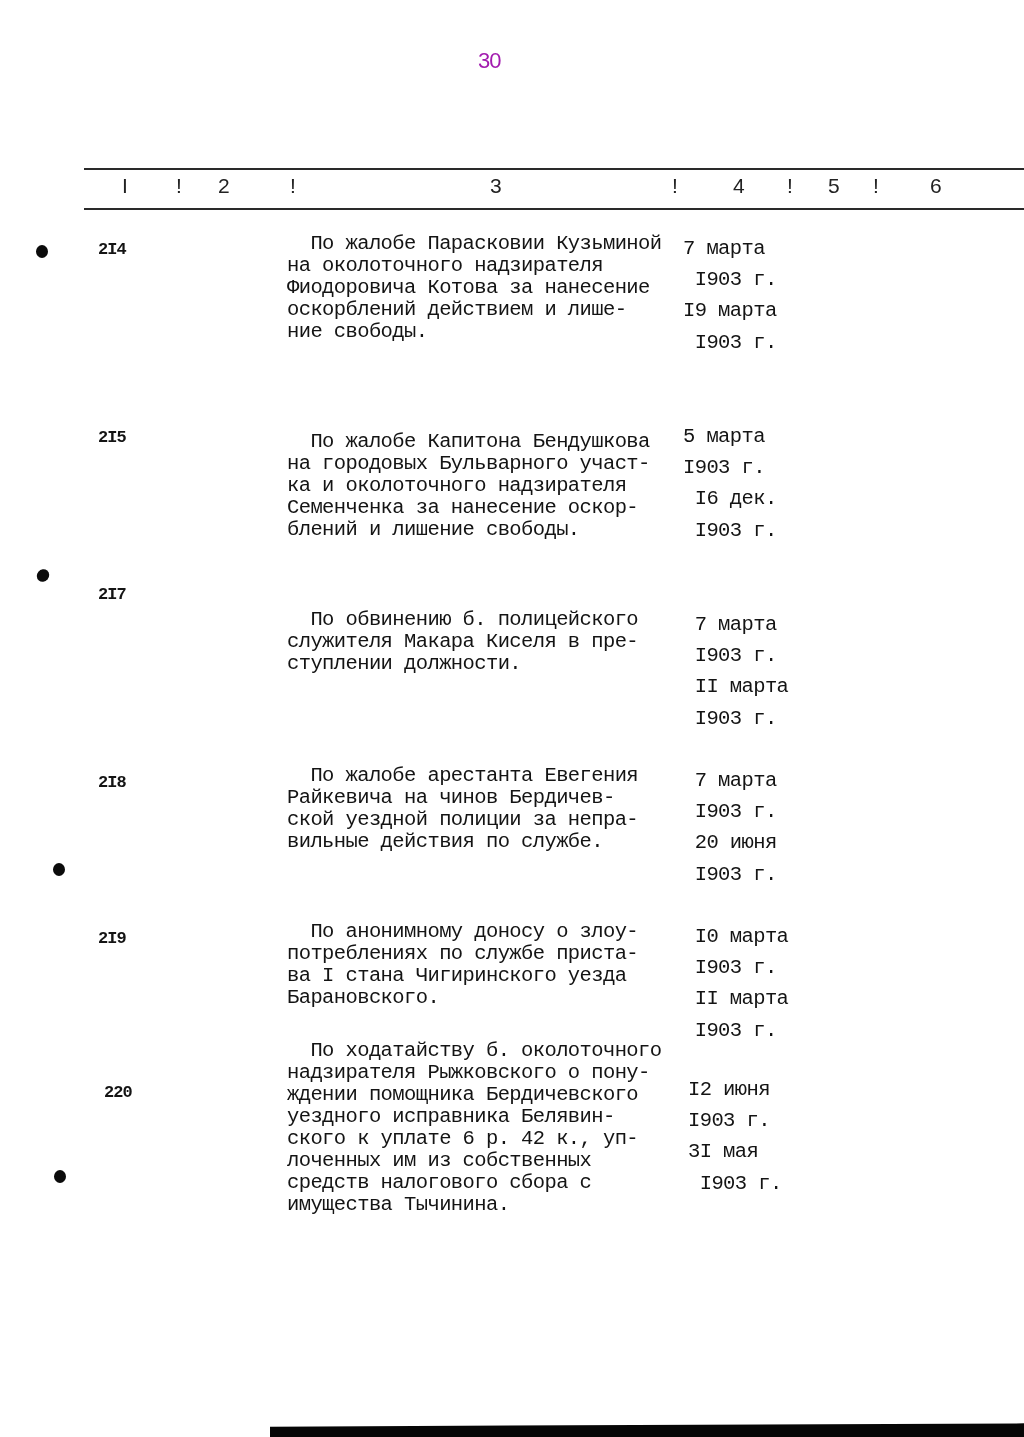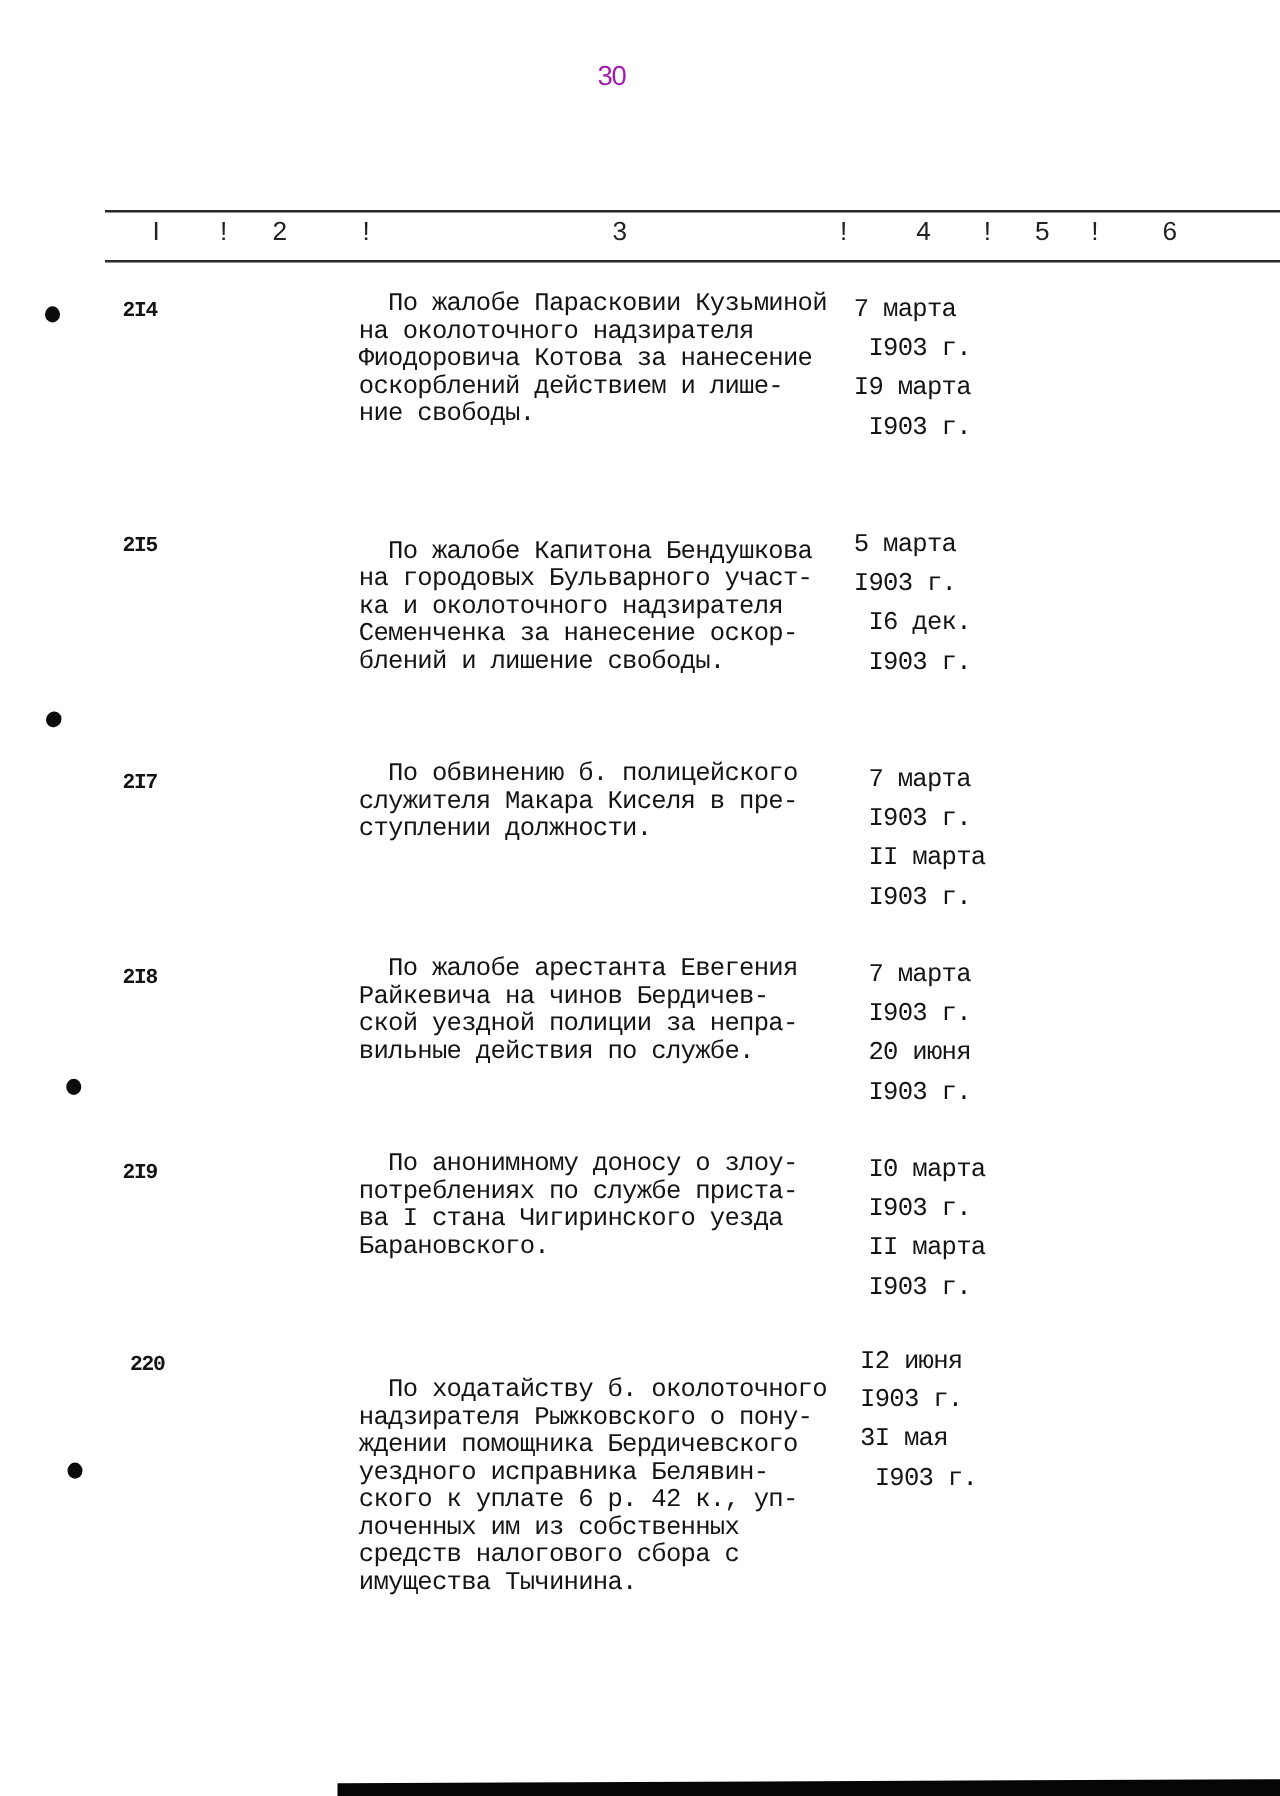--- a/index.html
+++ b/index.html
@@ -125,21 +125,21 @@
 <div class="entry-desc" style="top:431px">  По жалобе Капитона Бендушкова
 на городовых Бульварного участ-
 ка и околоточного надзирателя
 Семенченка за нанесение оскор-
 блений и лишение свободы.</div>
 <div class="entry-dates" style="top:421px">5 марта
 I903 г.
  I6 дек.
  I903 г.</div>
 
-<div class="entry-num" style="top:617px">2I7</div>
+<div class="entry-num" style="top:585px">2I7</div>
 <div class="entry-desc" style="top:609px">  По обвинению б. полицейского
 служителя Макара Киселя в пре-
 ступлении должности.</div>
 <div class="entry-dates" style="top:609px"> 7 марта
  I903 г.
  II марта
  I903 г.</div>
 
 <div class="entry-num" style="top:773px">2I8</div>
 <div class="entry-desc" style="top:765px">  По жалобе арестанта Евегения
@@ -155,21 +155,21 @@
 <div class="entry-desc" style="top:921px">  По анонимному доносу о злоу-
 потреблениях по службе приста-
 ва I стана Чигиринского уезда
 Барановского.</div>
 <div class="entry-dates" style="top:921px"> I0 марта
  I903 г.
  II марта
  I903 г.</div>
 
 <div class="entry-num" style="top:1083px; left:104px">220</div>
-<div class="entry-desc" style="top:1102px">  По ходатайству б. околоточного
+<div class="entry-desc" style="top:1040px">  По ходатайству б. околоточного
 надзирателя Рыжковского о пону-
 ждении помощника Бердичевского
 уездного исправника Белявин-
 ского к уплате 6 р. 42 к., уп-
 лоченных им из собственных
 средств налогового сбора с
 имущества Тычинина.</div>
 <div class="entry-dates" style="top:1074px; left:688px">I2 июня
 I903 г.
 3I мая

